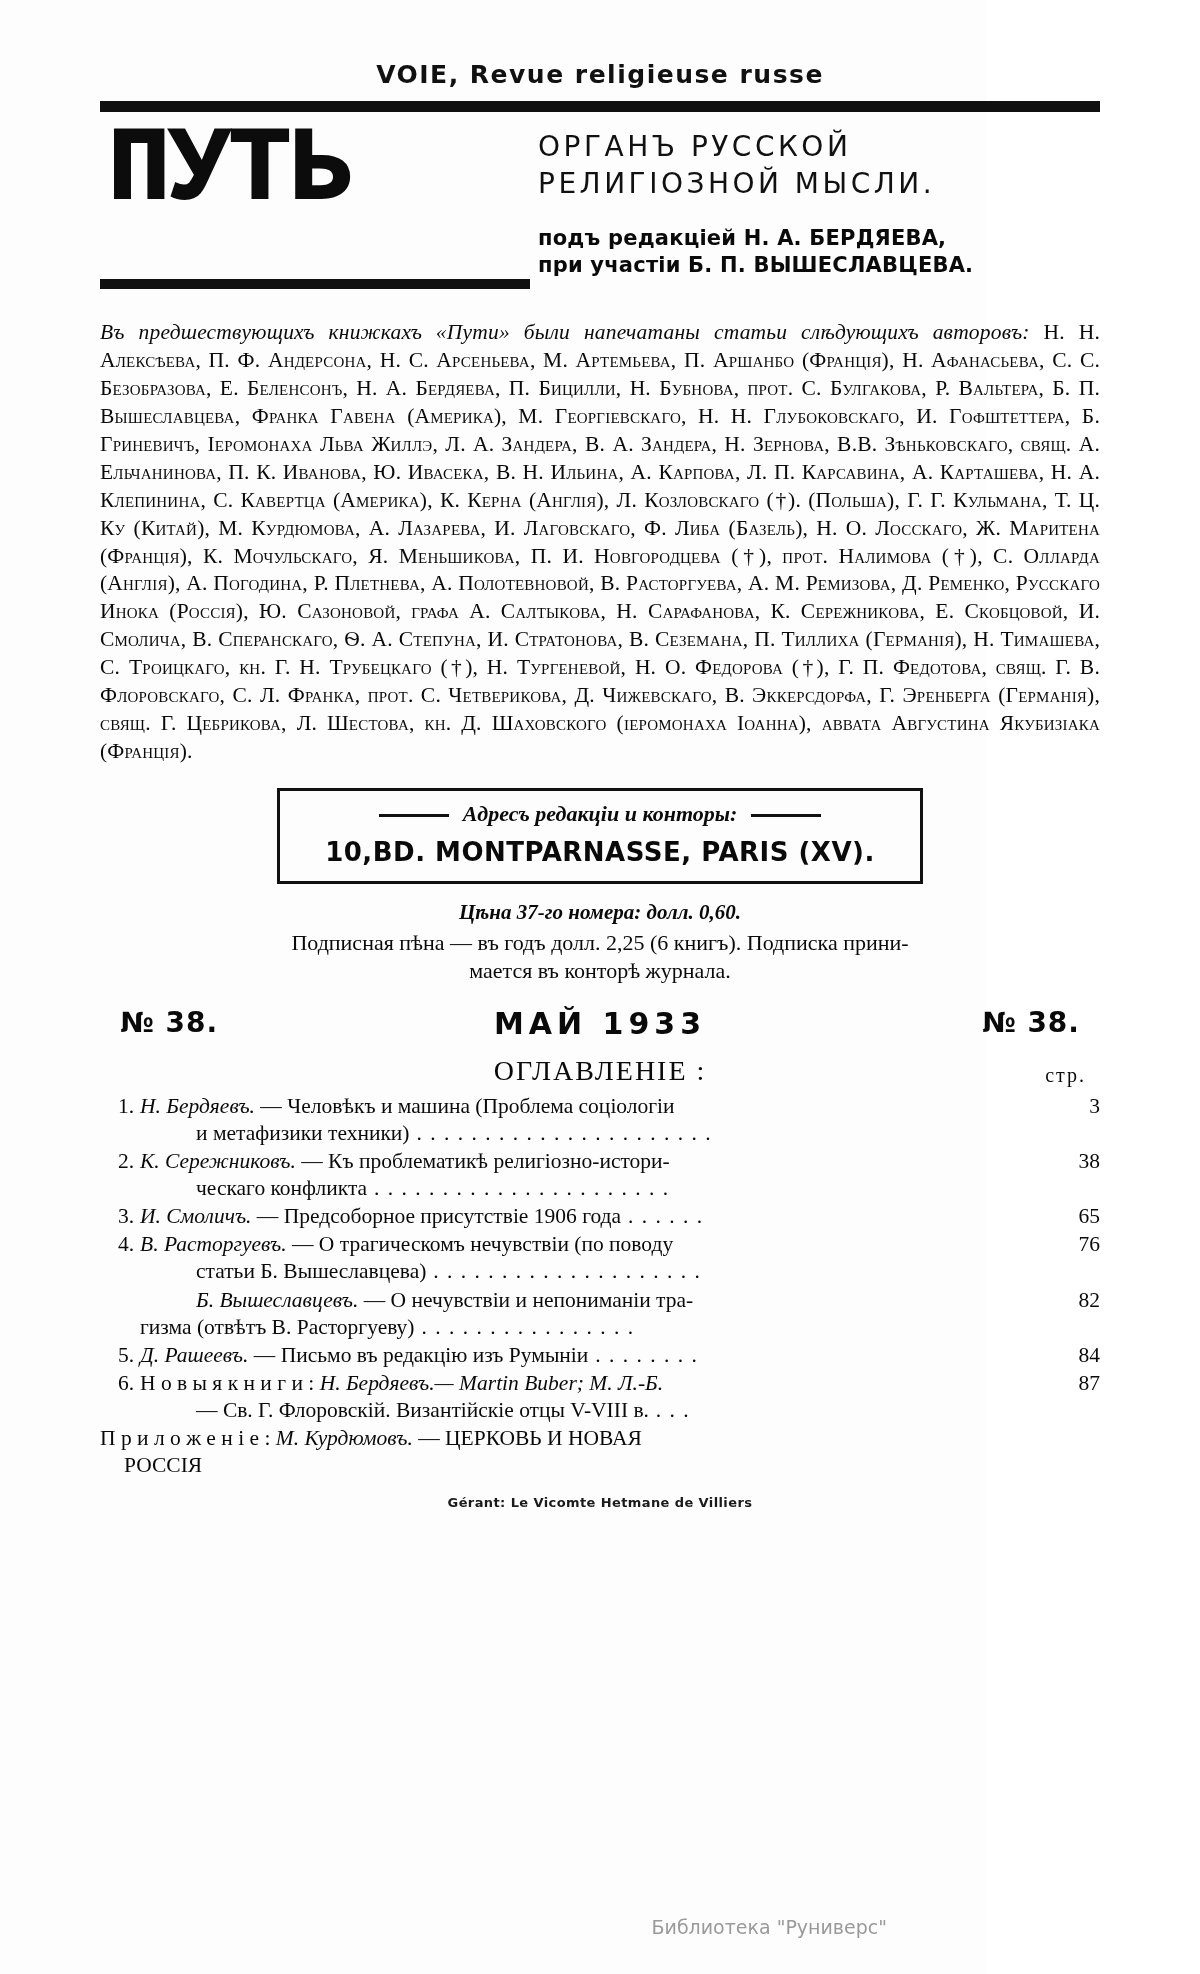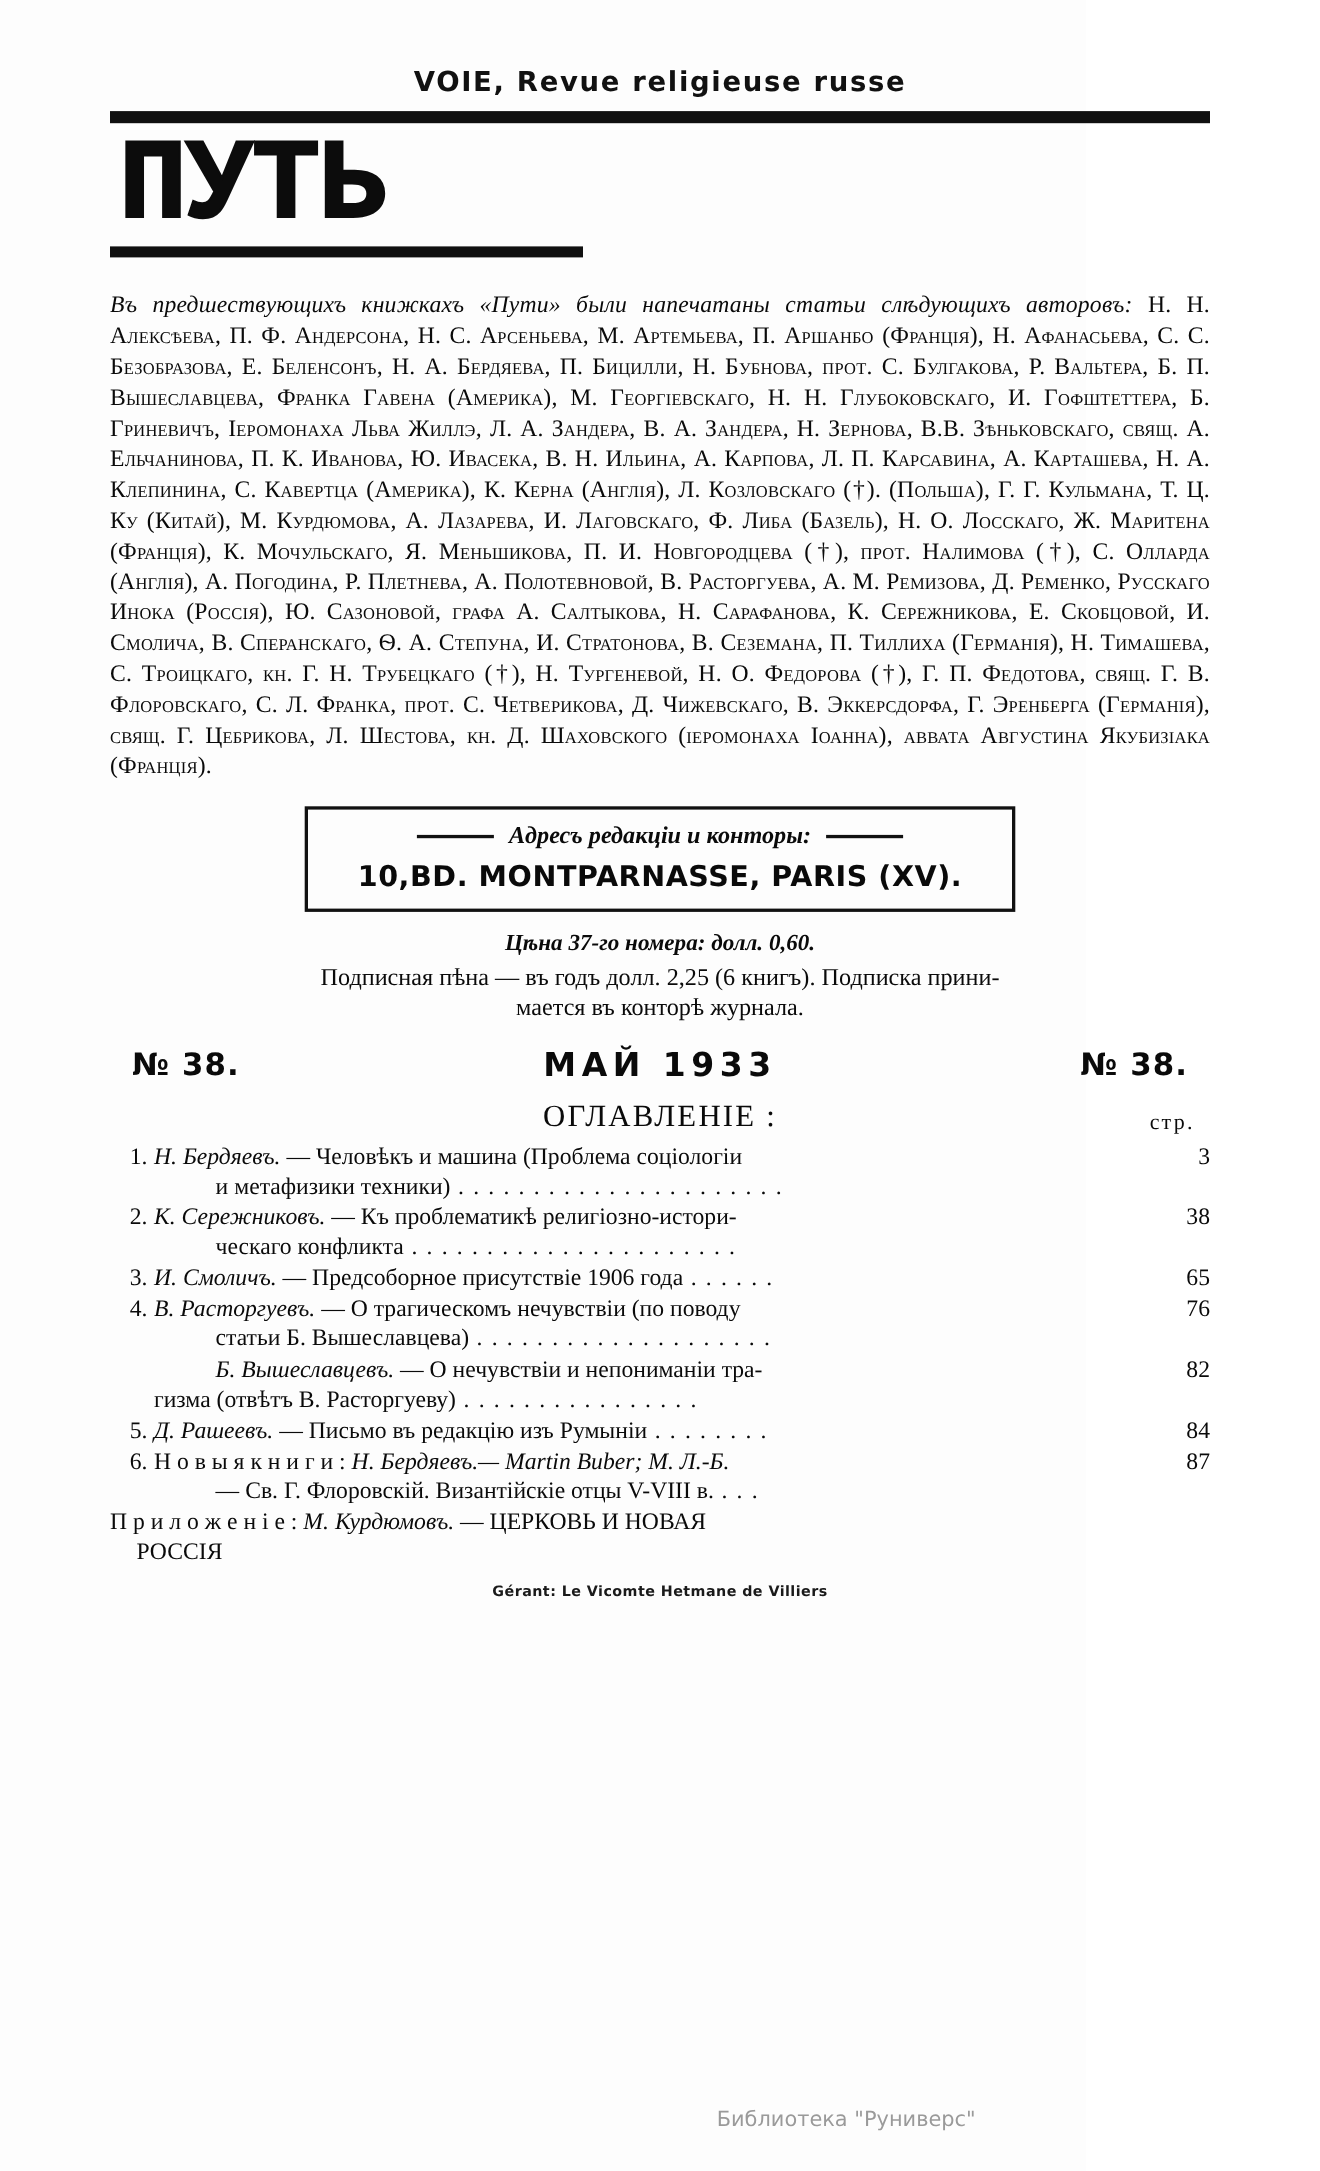--- a/index.html
+++ b/index.html
@@ -254,20 +254,26 @@
 
 <div class="page">
   <div class="content">
 
     <div class="french-line">VOIE, Revue religieuse russe</div>
 
     <div class="rule-thick"></div>
 
     <div class="masthead">
       <div class="logo">ПУТЬ</div>
+      <div class="masthead-right">
+        <div class="organ-line1">ОРГАНЪ РУССКОЙ</div>
+        <div class="organ-line2">РЕЛИГІОЗНОЙ МЫСЛИ.</div>
+        <div class="editor-line">подъ редакціей Н. А. БЕРДЯЕВА,</div>
+        <div class="editor-line2">при участіи Б. П. ВЫШЕСЛАВЦЕВА.</div>
+      </div>
     </div>
 
     <div class="masthead-bottom">
       <div class="rule-under-logo"></div>
     </div>
 
     <div class="authors">
       <span class="intro">Въ предшествующихъ книжкахъ «Пути» были напечатаны статьи слѣдующихъ авторовъ:</span><span> Н. Н. Алексѣева, П. Ф. Андерсона, Н. С. Арсеньева, М. Артемьева, П. Аршанбо (Францiя), Н. Афанасьева, С. С. Безобразова, Е. Беленсонъ, Н. А. Бердяева, П. Бицилли, Н. Бубнова, прот. С. Булгакова, Р. Вальтера, Б. П. Вышеславцева, Франка Гавена (Америка), М. Георгіевскаго, Н. Н. Глубоковскаго, И. Гофштеттера, Б. Гриневичъ, Іеромонаха Льва Жиллэ, Л. А. Зандера, В. А. Зандера, Н. Зернова, В.В. Зѣньковскаго, свящ. А. Ельчанинова, П. К. Иванова, Ю. Ивасека, В. Н. Ильина, А. Карпова, Л. П. Карсавина, А. Карташева, Н. А. Клепинина, С. Кавертца (Америка), К. Керна (Англія), Л. Козловскаго (†). (Польша), Г. Г. Кульмана, Т. Ц. Ку (Китай), М. Курдюмова, А. Лазарева, И. Лаговскаго, Ф. Либа (Базель), Н. О. Лосскаго, Ж. Маритена (Францiя), К. Мочульскаго, Я. Меньшикова, П. И. Новгородцева (†), прот. Налимова (†), С. Олларда (Англія), А. Погодина, Р. Плетнева, А. Полотевновой, В. Расторгуева, А. М. Ремизова, Д. Ременко, Русскаго Инока (Россія), Ю. Сазоновой, графа А. Салтыкова, Н. Сарафанова, К. Сережникова, Е. Скобцовой, И. Смолича, В. Сперанскаго, Ѳ. А. Степуна, И. Стратонова, В. Сеземана, П. Тиллиха (Германія), Н. Тимашева, С. Троицкаго, кн. Г. Н. Трубецкаго (†), Н. Тургеневой, Н. О. Федорова (†), Г. П. Федотова, свящ. Г. В. Флоровскаго, С. Л. Франка, прот. С. Четверикова, Д. Чижевскаго, В. Эккерсдорфа, Г. Эренберга (Германія), свящ. Г. Цебрикова, Л. Шестова, кн. Д. Шаховского (іеромонаха Іоанна), аввата Августина Якубизіака (Францiя).</span>
     </div>
 

